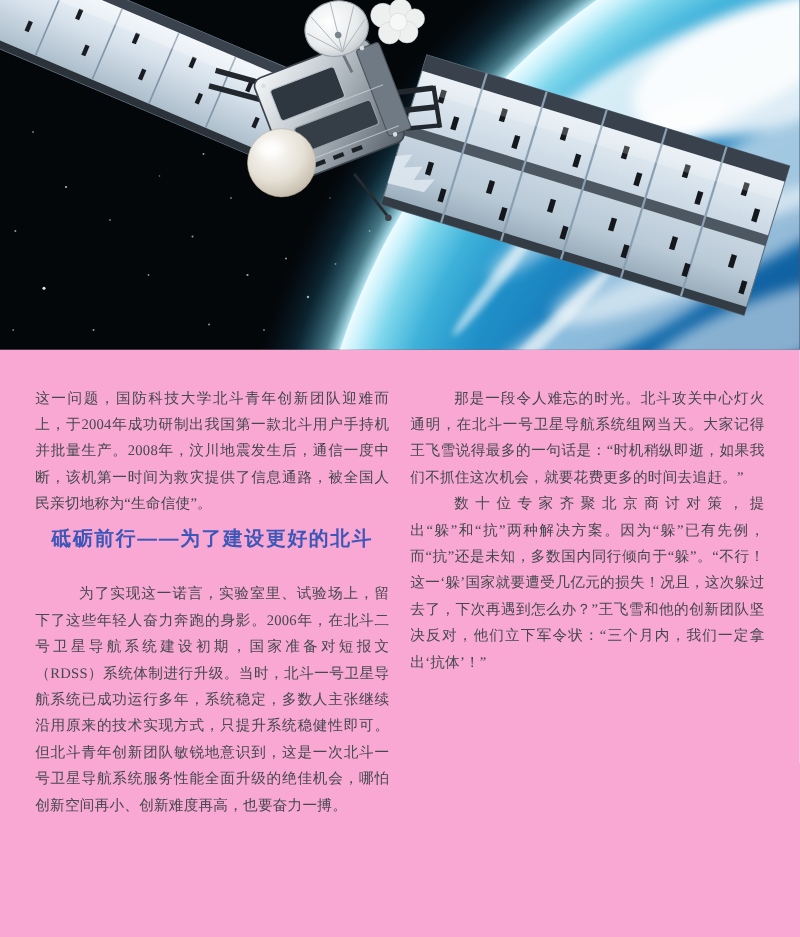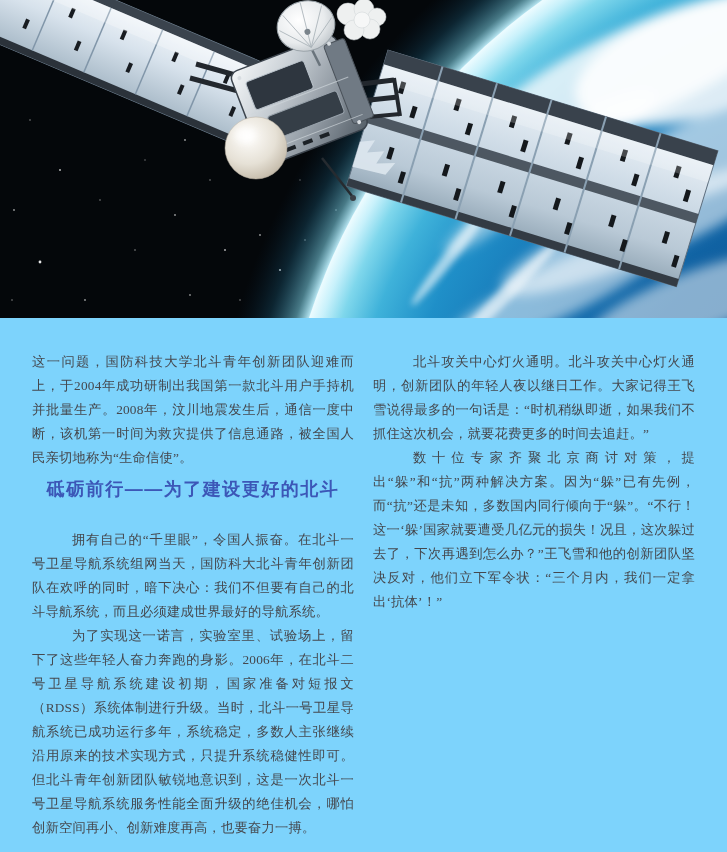--- a/index.html
+++ b/index.html
@@ -2,21 +2,21 @@
 <html><head>
 <meta charset="utf-8">
 <style>
   html,body{margin:0;padding:0;}
   body{
     width:727px;height:852px;position:relative;overflow:hidden;background:#ffffff;
     font-family:"Liberation Serif","DejaVu Serif",serif;
   }
   .hero{position:absolute;top:0;left:0;width:727px;height:318px;overflow:hidden;background:#04070a;}
   .hero svg{display:block;}
-  .article{position:absolute;top:318px;left:0;width:727px;height:534px;background:#7dd3fc;}
+  .article{position:absolute;top:318px;left:0;width:727px;height:534px;background:#f9a8d4;}
   .col{
     position:absolute;top:0;width:322px;padding-top:32px;
     color:#45484e;font-size:13.3px;line-height:24px;
     text-align:justify;text-justify:inter-ideograph;letter-spacing:0.2px;
   }
   .col-left{left:32px;}
   .col-right{left:373px;}
   .para{margin:0;text-indent:3em;}
   .para.flush{text-indent:0;}
   .section-heading{
@@ -273,23 +273,22 @@
       </g>
     </g>
   </svg>
 </div>
 
 <div class="article">
 
   <div class="col col-left">
     <p class="para flush">这一问题，国防科技大学北斗青年创新团队迎难而上，于2004年成功研制出我国第一款北斗用户手持机并批量生产。2008年，汶川地震发生后，通信一度中断，该机第一时间为救灾提供了信息通路，被全国人民亲切地称为“生命信使”。</p>
     <h2 class="section-heading">砥砺前行——为了建设更好的北斗</h2>
-    <p class="para">拥有自己的“千里眼”，令国人振奋。在北斗一号卫星导航系统组网当天，国防科大北斗青年创新团队在欢呼的同时，暗下决心：我们不但要有自己的北斗导航系统，而且必须建成世界最好的导航系统。</p>
     <p class="para">为了实现这一诺言，实验室里、试验场上，留下了这些年轻人奋力奔跑的身影。2006年，在北斗二号卫星导航系统建设初期，国家准备对短报文（RDSS）系统体制进行升级。当时，北斗一号卫星导航系统已成功运行多年，系统稳定，多数人主张继续沿用原来的技术实现方式，只提升系统稳健性即可。但北斗青年创新团队敏锐地意识到，这是一次北斗一号卫星导航系统服务性能全面升级的绝佳机会，哪怕创新空间再小、创新难度再高，也要奋力一搏。</p>
   </div>
 
   <div class="col col-right">
-    <p class="para">北斗攻关中心灯火通明。北斗攻关中心灯火通明，创新团队的年轻人夜以继日工作。大家记得王飞雪说得最多的一句话是：“时机稍纵即逝，如果我们不抓住这次机会，就要花费更多的时间去追赶。”</p>
+    <p class="para">那是一段令人难忘的时光。北斗攻关中心灯火通明，在北斗一号卫星导航系统组网当天。大家记得王飞雪说得最多的一句话是：“时机稍纵即逝，如果我们不抓住这次机会，就要花费更多的时间去追赶。”</p>
     <p class="para">数十位专家齐聚北京商讨对策，提出“躲”和“抗”两种解决方案。因为“躲”已有先例，而“抗”还是未知，多数国内同行倾向于“躲”。“不行！这一‘躲’国家就要遭受几亿元的损失！况且，这次躲过去了，下次再遇到怎么办？”王飞雪和他的创新团队坚决反对，他们立下军令状：“三个月内，我们一定拿出‘抗体’！”</p>
 
   </div>
 
 </div>
 
 </body></html>

